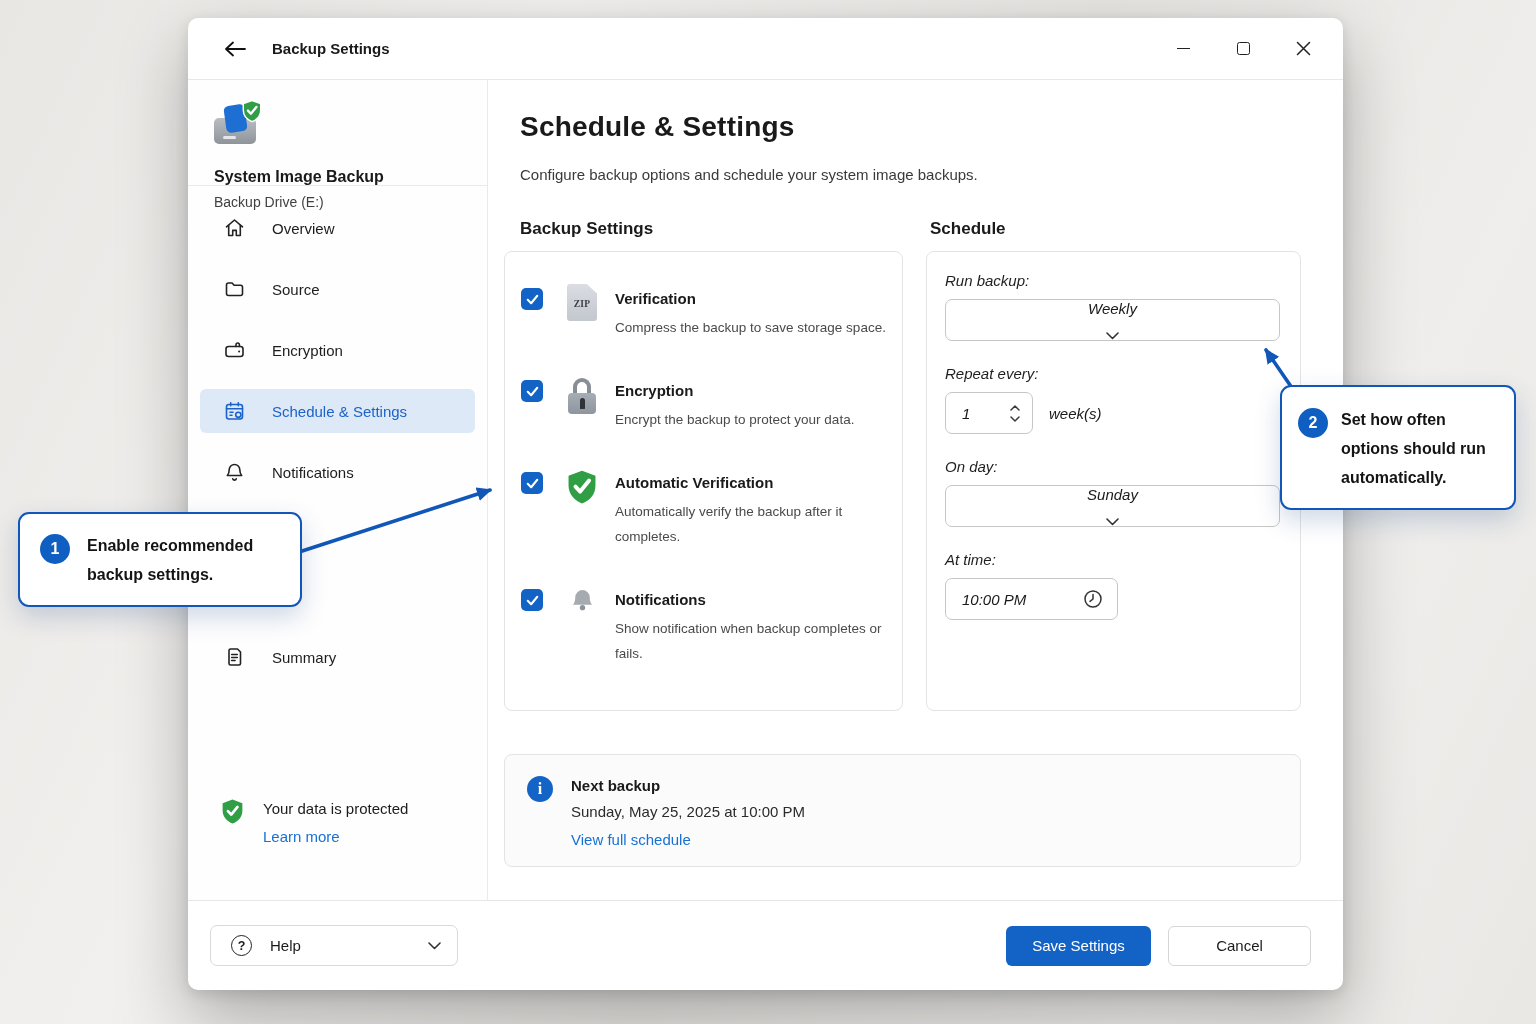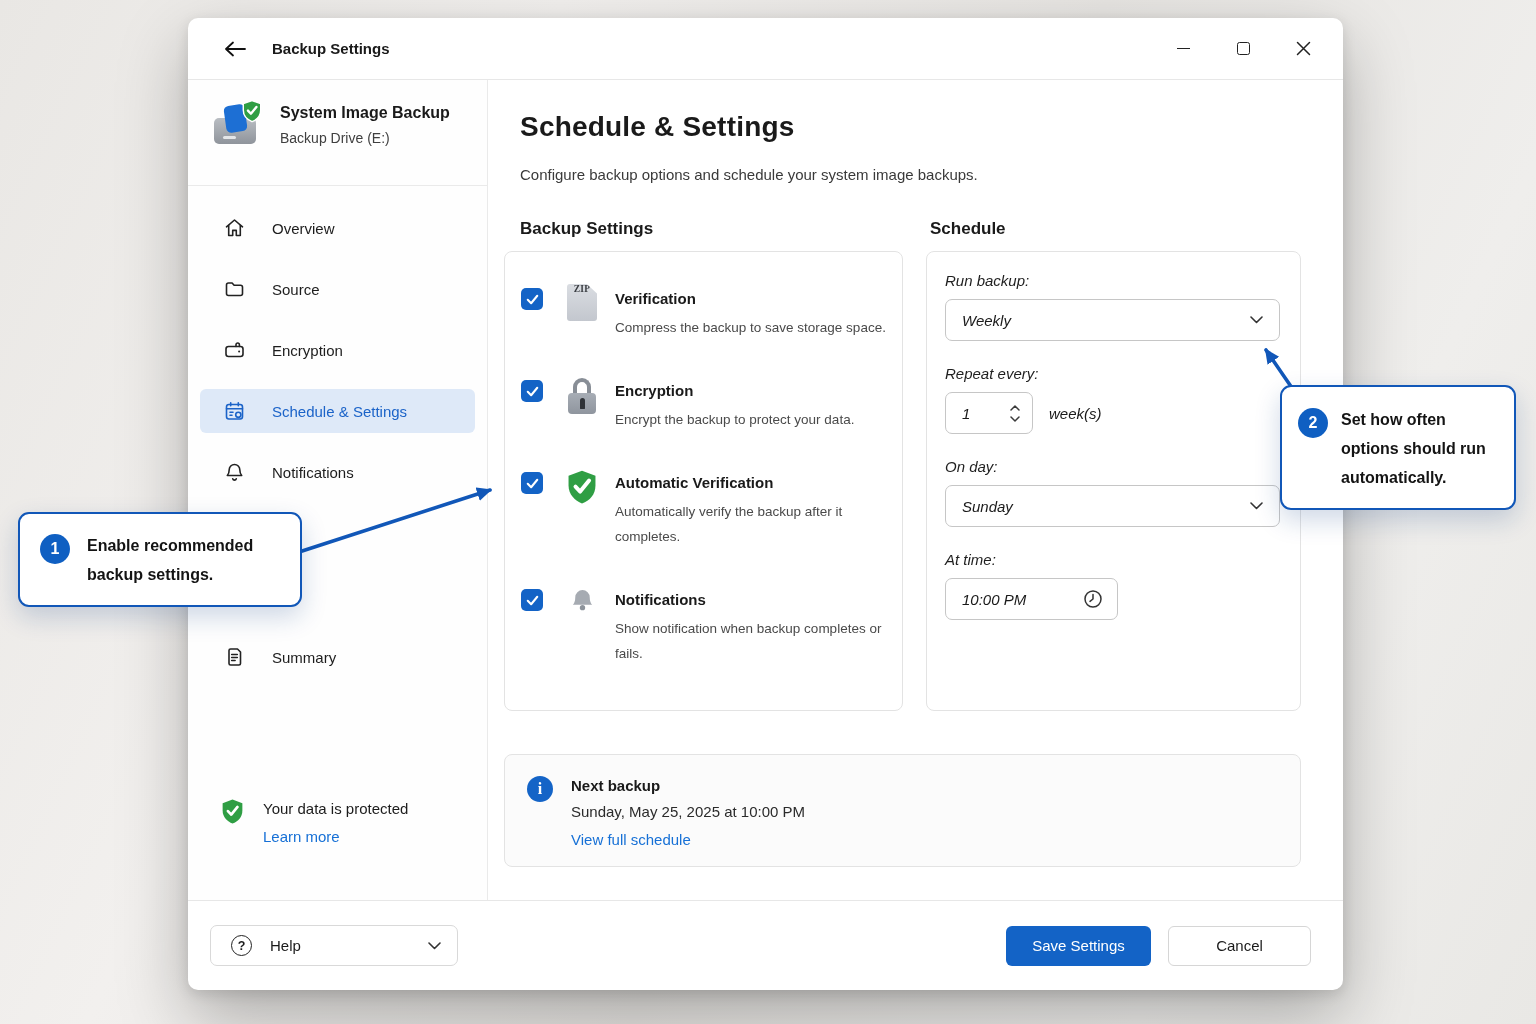--- a/index.html
+++ b/index.html
@@ -20,21 +20,21 @@
   .back-btn { width:34px; height:34px; display:flex; align-items:center; justify-content:center; cursor:pointer; margin-right:20px; border-radius:6px; }
   .tb-title { font-size:15px; font-weight:700; }
   .tb-spacer { flex:1; }
   .win-controls { display:flex; align-items:center; gap:40px; margin-right:30px; }
   .wc { width:20px; height:20px; display:flex; align-items:center; justify-content:center; }
   .wc-min { width:13px; height:1.6px; background:#222; display:block; }
   .wc-max { width:13px; height:13px; border:1.5px solid #222; border-radius:2.5px; display:block; }
   
   .winbody { display:flex; height:820px; }
   .sidebar { width:300px; border-right:1px solid #eaeaea; position:relative; background:#fefefe; }
-  .app-header { height:106px; padding:20px 0 0 26px; border-bottom:1px solid #eaeaea; display:flex; align-items:flex-start; gap:18px; }
+  .app-header { height:106px; padding:20px 0 0 26px; border-bottom:1px solid #eaeaea; display:flex; align-items:flex-start; gap:18px;flex-direction:column; }
   .app-icon { position:relative; width:48px; height:44px; flex:0 0 auto; margin-top:2px; }
   .app-icon .drive { position:absolute; left:0; bottom:2px; width:42px; height:26px; border-radius:5px; background:linear-gradient(#b9bdc2,#8f949b); }
   .app-icon .drive i { position:absolute; left:9px; bottom:5px; width:13px; height:3px; border-radius:2px; background:#e4e6e8; }
   .app-icon .blob { position:absolute; left:11px; top:3px; width:21px; height:27px; border-radius:5px; background:#1d6fd4; transform:rotate(-8deg); }
   .app-icon .shield { position:absolute; right:-1px; top:-3px; }
   .app-title { font-size:16px; font-weight:700; margin-top:4px; }
   .app-sub { font-size:14px; color:#3f3f3f; margin-top:8px; }
   .nav { padding:20px 12px 0; }
   .nav-item { height:44px; border-radius:6px; display:flex; align-items:center; padding-left:22px; margin-bottom:17px; cursor:pointer; }
   .nav-icon { width:24px; display:flex; justify-content:center; margin-right:26px; }
@@ -61,29 +61,29 @@
   
   .opt-row { display:flex; align-items:flex-start; margin-bottom:40px; }
   .checkbox { width:22px; height:22px; background:#1363c6; border-radius:5px; display:inline-flex; align-items:center; justify-content:center; flex:0 0 auto; cursor:pointer; }
   .checkbox.small { width:20px; height:20px; border-radius:4px; }
   .opt-ico { width:46px; margin:0 10px 0 16px; display:flex; justify-content:center; flex:0 0 auto; margin-top:-4px; }
   .opt-text { flex:1; padding-top:0; }
   .opt-title { font-size:15px; font-weight:700; margin-bottom:8px; margin-top:2px; }
   .opt-desc { font-size:13.5px; color:#4a4a4a; line-height:25px; }
   
   .zip { position:relative; width:30px; height:37px; background:linear-gradient(#dadde2,#c3c7ce); clip-path:polygon(0 0,66% 0,100% 26%,100% 100%,0 100%); border-radius:3px; }
-  .zip span { position:absolute; left:0; right:0; top:0; text-align:center; font-family:"Liberation Serif",serif; font-size:9.5px; font-weight:700; color:#3a3d42; letter-spacing:.3px; }
+  .zip span { position:absolute; left:0; right:0; top:15px; text-align:center; font-family:"Liberation Serif",serif; font-size:9.5px; font-weight:700; color:#3a3d42; letter-spacing:.3px; }
   
   .lock { width:30px; height:36px; position:relative; margin-top:2px; }
   .lock .shk { position:absolute; left:6px; top:0; width:18px; height:15px; border:4.5px solid #888e96; border-bottom:none; border-radius:9px 9px 0 0; }
   .lock .bod { position:absolute; left:1px; bottom:0; width:28px; height:21px; background:linear-gradient(#a7adb5,#8f959e); border-radius:4px; }
   .lock .key { position:absolute; left:12.5px; bottom:5px; width:5px; height:11px; background:#2f3237; border-radius:3px 3px 1px 1px; }
   
   .field-label { font-size:15px; color:#1f1f1f; margin-bottom:10px; }
-  .select { height:42px; border:1px solid #c6c6c6; border-radius:7px; display:flex; align-items:center; justify-content:space-between; padding:0 16px; font-size:15px; margin-bottom:24px; cursor:pointer; background:#fff; }
+  .select { height:42px; border:1px solid #c6c6c6; border-radius:7px; display:flex; align-items:center; justify-content:space-between; padding:0 16px; font-size:15px; margin-bottom:24px; cursor:pointer; background:#fff;flex-direction:column; }
   .spin-row { display:flex; align-items:center; gap:16px; margin-bottom:24px; }
   .spinner { width:88px; height:42px; border:1px solid #c6c6c6; border-radius:7px; display:flex; align-items:center; justify-content:space-between; padding:0 12px 0 16px; font-size:15px; cursor:pointer; background:#fff; }
   .spin-btns { display:flex; flex-direction:column; gap:5px; align-items:center; }
   .unit { font-size:15px; }
   .timefield { width:173px; height:42px; border:1px solid #c6c6c6; border-radius:7px; display:flex; align-items:center; justify-content:space-between; padding:0 14px 0 16px; font-size:15px; margin-bottom:20px; cursor:pointer; background:#fff; }
   .wake-row { border-top:1px solid #e6e6e6; padding:20px 0 0 0; display:flex; align-items:center; gap:14px; }
   .wake-label { font-size:15px; }
   
   .next-bar { margin:43px 0 0 16px; width:797px; background:#fbfbfb; border:1px solid #e3e3e3; border-radius:8px; padding:19px 20px 17px 22px; display:flex; gap:18px; }
   .info-ico { width:26px; height:26px; border-radius:50%; background:#1464c7; color:#fff; display:flex; align-items:center; justify-content:center; font-family:"Liberation Serif",serif; font-weight:700; font-size:16px; flex:0 0 auto; margin-top:2px; }

